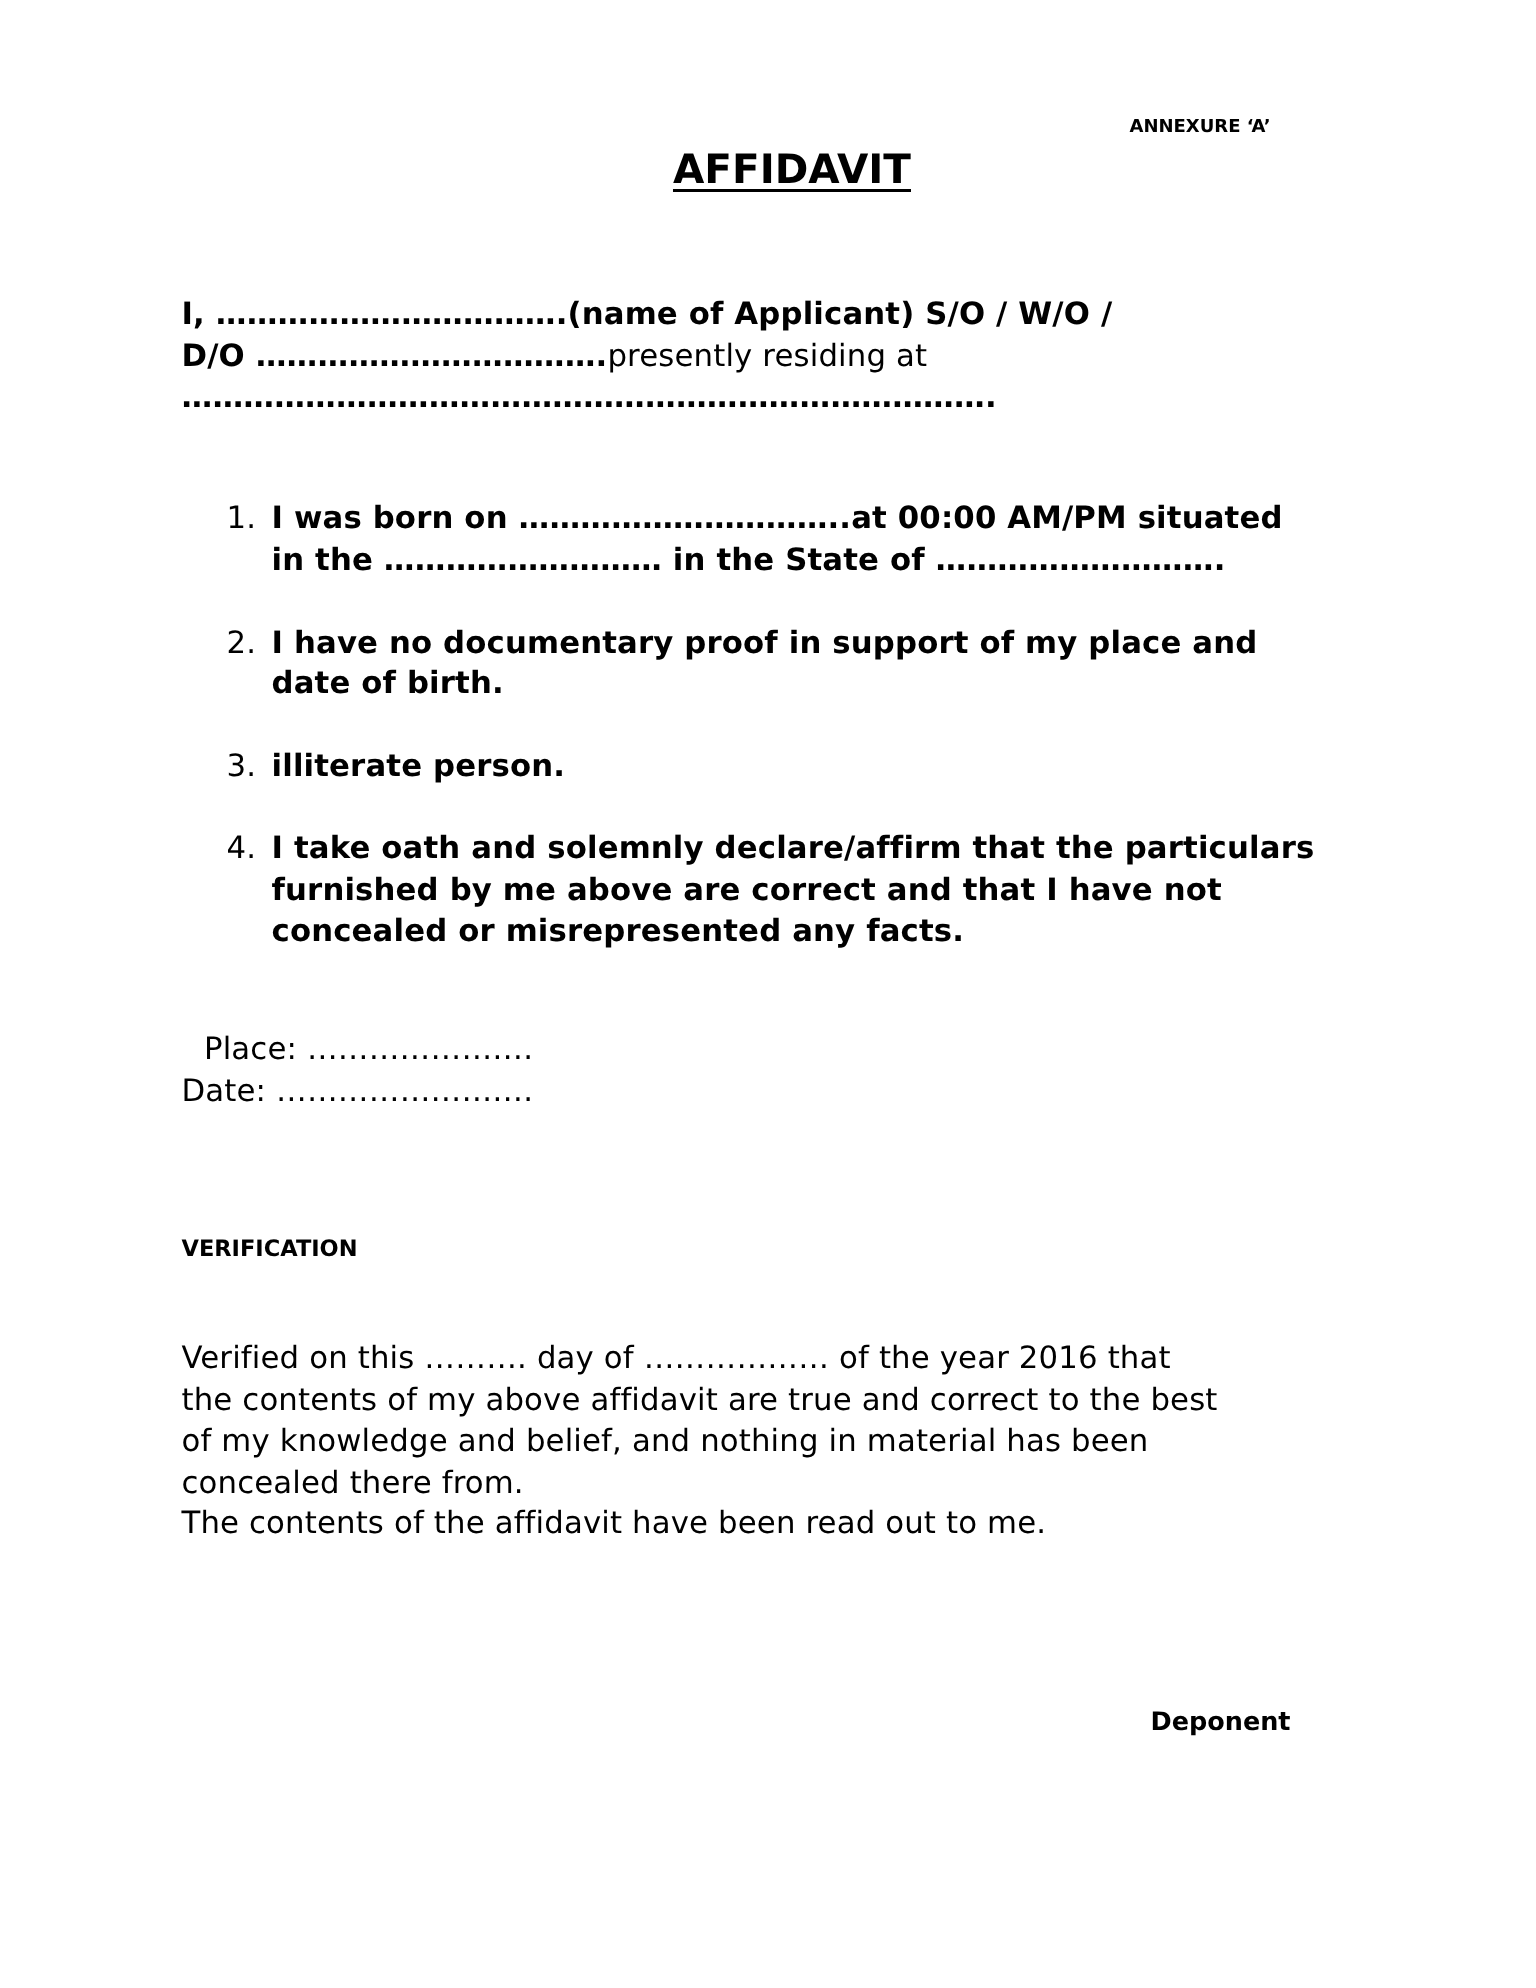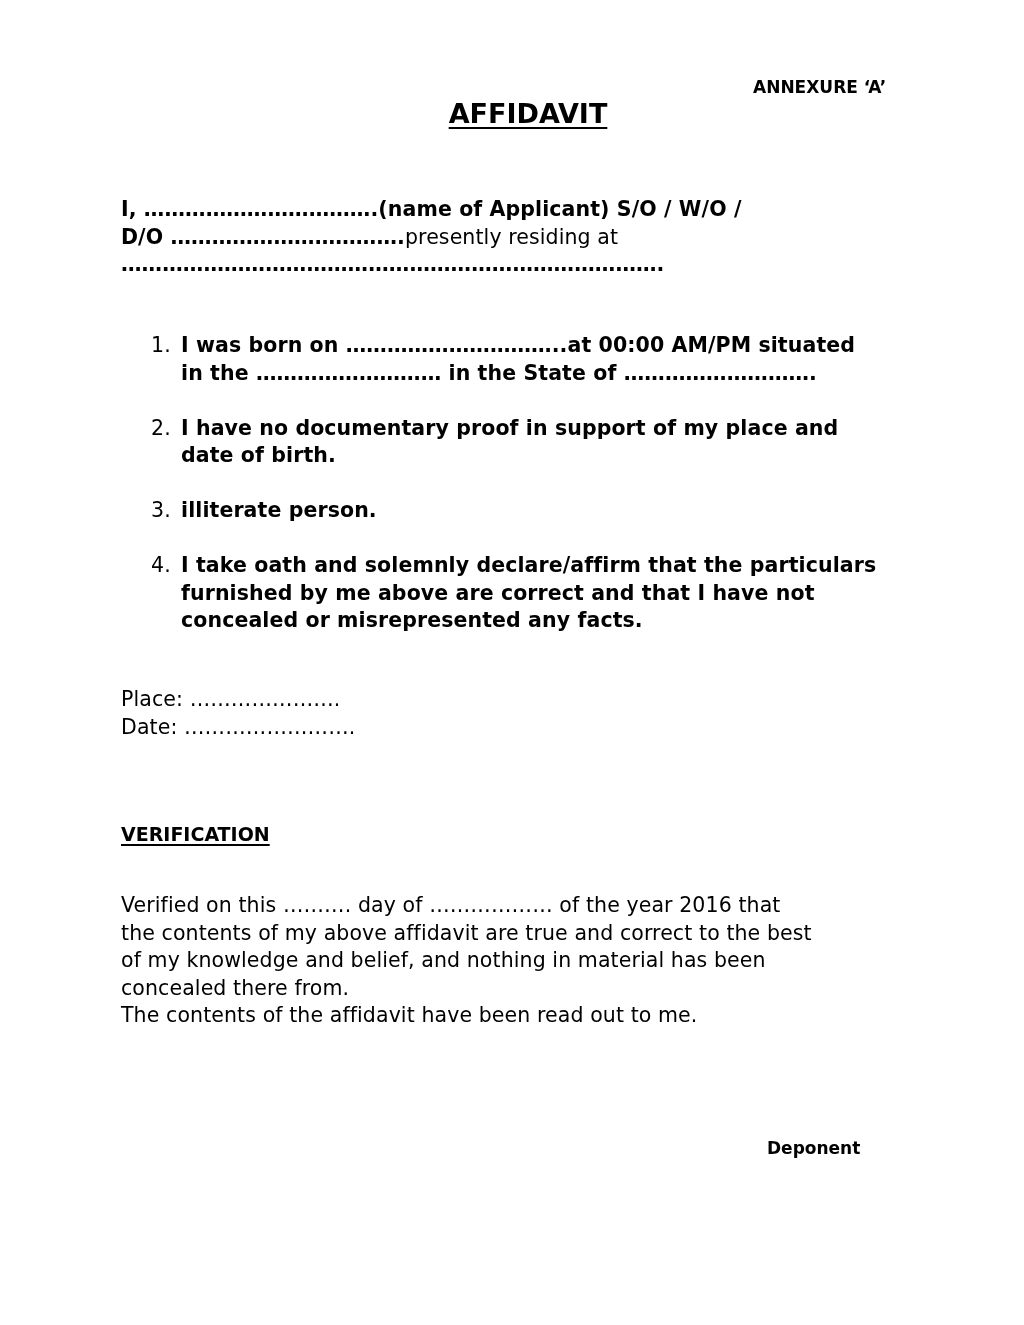--- a/index.html
+++ b/index.html
@@ -18,21 +18,21 @@
     .page {
       position: absolute;
       left: 121px;
       top: 0;
       width: 790px;
     }
     .annexure {
       position: absolute;
       top: 77px;
       left: 753px;
-      font-size: 17px;
+      font-size: 12px;
       font-weight: bold;
       white-space: nowrap;
     }
     .title {
       position: absolute;
       top: 98px;
       left: 0;
       width: 1024px;
       text-align: center;
       font-size: 27px;
@@ -73,28 +73,27 @@
       position: absolute;
       left: 0;
       top: 0;
     }
     .items li .line { display: block; white-space: nowrap; font-weight: bold; }
     .place-date {
       position: absolute;
       top: 686px;
       left: 0;
     }
-    .place-date .line { display: block; white-space: nowrap; }
+    .place-date .line { display: block; white-space: nowrap; text-align: right; }
     .verif-heading {
       position: absolute;
       top: 823px;
       left: 0;
-      font-size: 19px;
+      font-size: 15px;
       font-weight: bold;
-      text-decoration: underline;
       text-decoration-thickness: 2px;
       text-underline-offset: 3px;
     }
     .verif-text {
       position: absolute;
       top: 877px;
       left: 0;
       width: 800px;
       margin-top: 15px;
     }

